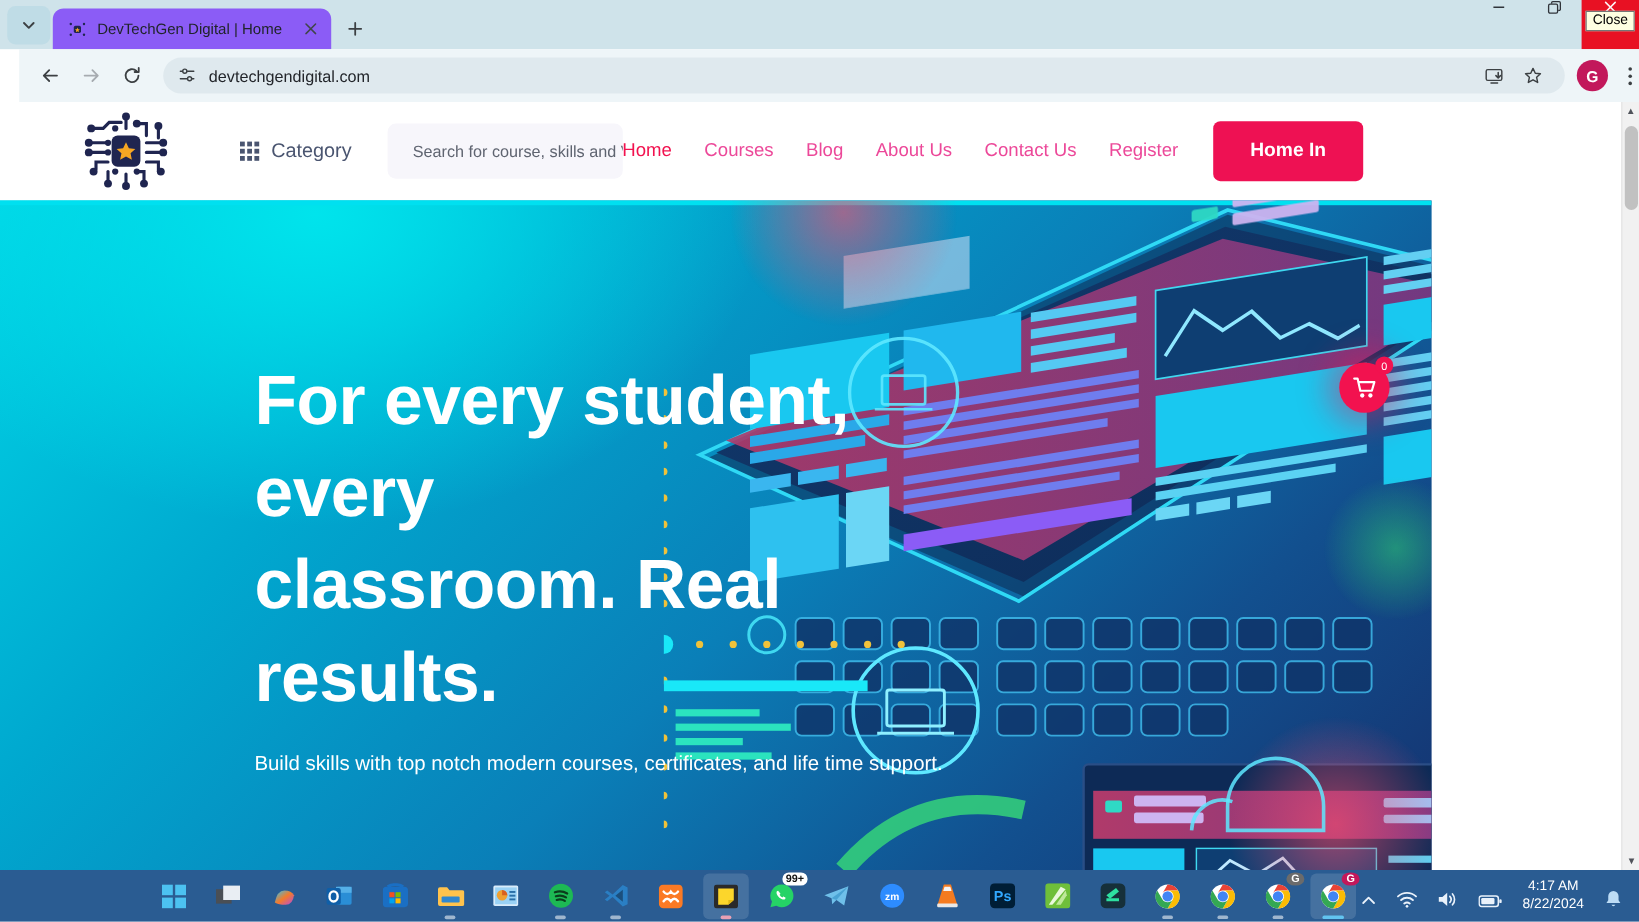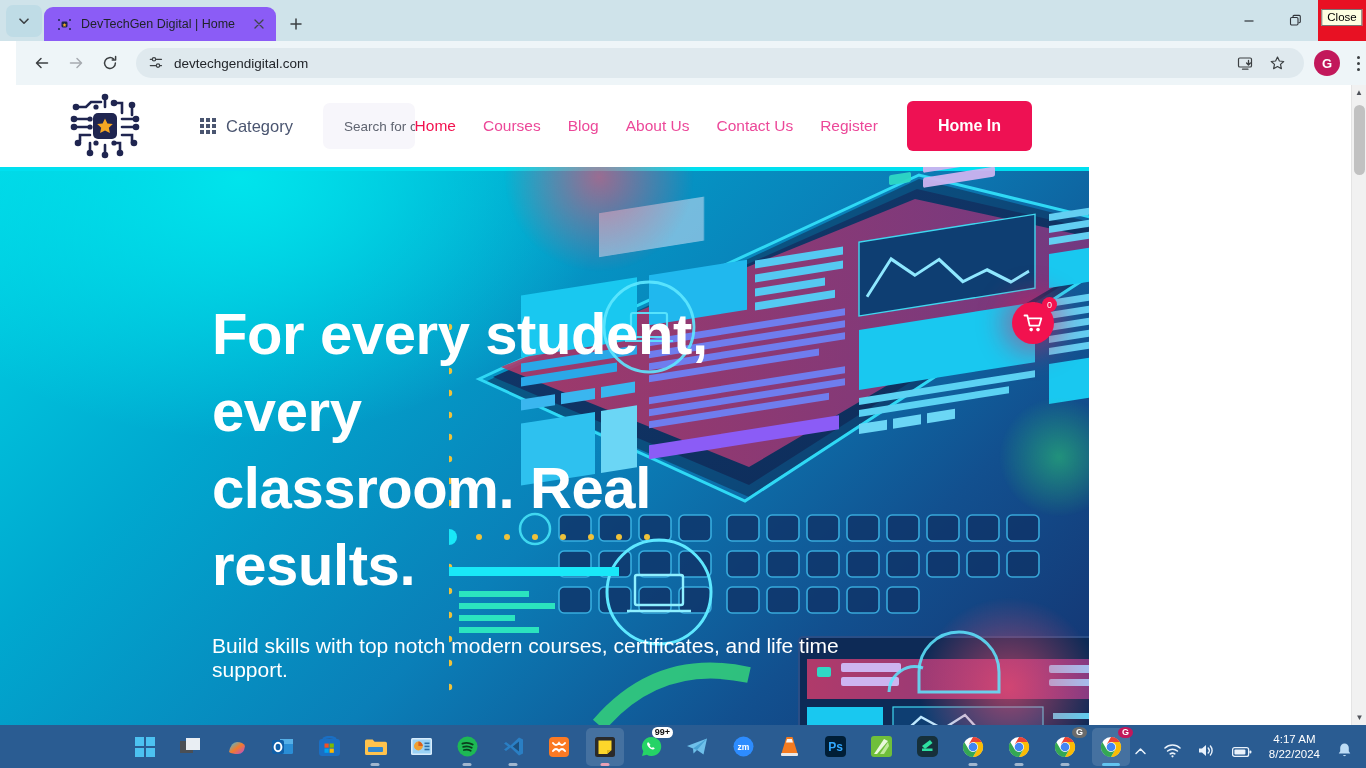--- a/index.html
+++ b/index.html
@@ -50,21 +50,21 @@
   }
   .new-tab {
     width: 28px; height: 28px; margin: 0 0 3px 6px;
     display: flex; align-items: center; justify-content: center;
     color: #3c4043; font-size: 19px; border-radius: 50%;
   }
   .win-controls {
     margin-left: auto; display: flex; align-items: stretch; height: 41px;
   }
   .win-btn {
-    width: 46px; display: flex; align-items: center; justify-content: center;
+    width: 46px; display: flex; justify-content: center;
     color: #30343a;
   }
   .win-btn.close-hl { background: #e81123; width: 48px; position: relative; }
   .tooltip-close {
     position: absolute; top: 9px; left: 50%; transform: translateX(-50%);
     background: #feffe1; border: 1px solid #767676;
     color: #000; font-size: 11.5px; padding: 1px 5px 2px;
     white-space: nowrap; z-index: 30;
   }
 
@@ -102,21 +102,21 @@
     display: flex; flex-direction: column; align-items: center; justify-content: center; gap: 3px;
   }
   .kebab i { width: 3px; height: 3px; background: #3c4043; border-radius: 50%; display: block; }
 
   
   .viewport {
     position: absolute; top: 85px; left: 0;
     width: 1366px; height: 640px;
     overflow: hidden; background: #fff;
   }
-  .page { position: absolute; top: 0; left: 0; width: 1089px; height: 640px; border-radius: 26px; }
+  .page { position: absolute; top: 0; left: 0; width: 1193px; height: 640px; border-radius: 26px; }
 
   
   .site-header {
     position: relative; height: 82px; background: #fff;
     display: flex; align-items: center; padding: 0 0 0 66px;
   }
   .logo { width: 78px; height: 70px; flex: 0 0 78px; }
   .cat-btn {
     display: flex; align-items: center; gap: 10px;
     margin-left: 56px; color: #4a5570;
@@ -152,21 +152,21 @@
       linear-gradient(135deg, #00d5e6 0%, #00a8cf 28%, #0a7fb8 55%, #12508f 78%, #15326f 100%);
   }
   .hero-topline { position: absolute; top: 0; left: 0; right: 0; height: 4px; background: #00e0f0; }
   .hero-art { position: absolute; top: 0; right: 0; width: 640px; height: 558px; overflow: hidden; }
   .hero-copy { position: absolute; left: 212px; top: 128px; width: 640px; z-index: 5; }
   .hero-h1 {
     font-size: 58px; line-height: 77px; font-weight: 700; color: #fff;
     letter-spacing: -0.4px;
   }
   .hero-sub {
-    margin-top: 31px; font-size: 21px; color: #fff; font-weight: 400;
+    margin-top: 24px; font-size: 17px; color: #fff; font-weight: 400;
   }
 
   .cart-fab {
     position: absolute; right: 35px; top: 135px;
     width: 42px; height: 42px; border-radius: 50%;
     background: #f2124f;
     display: flex; align-items: center; justify-content: center;
     box-shadow: 0 0 26px 10px rgba(242,18,79,0.40);
     z-index: 8;
   }

